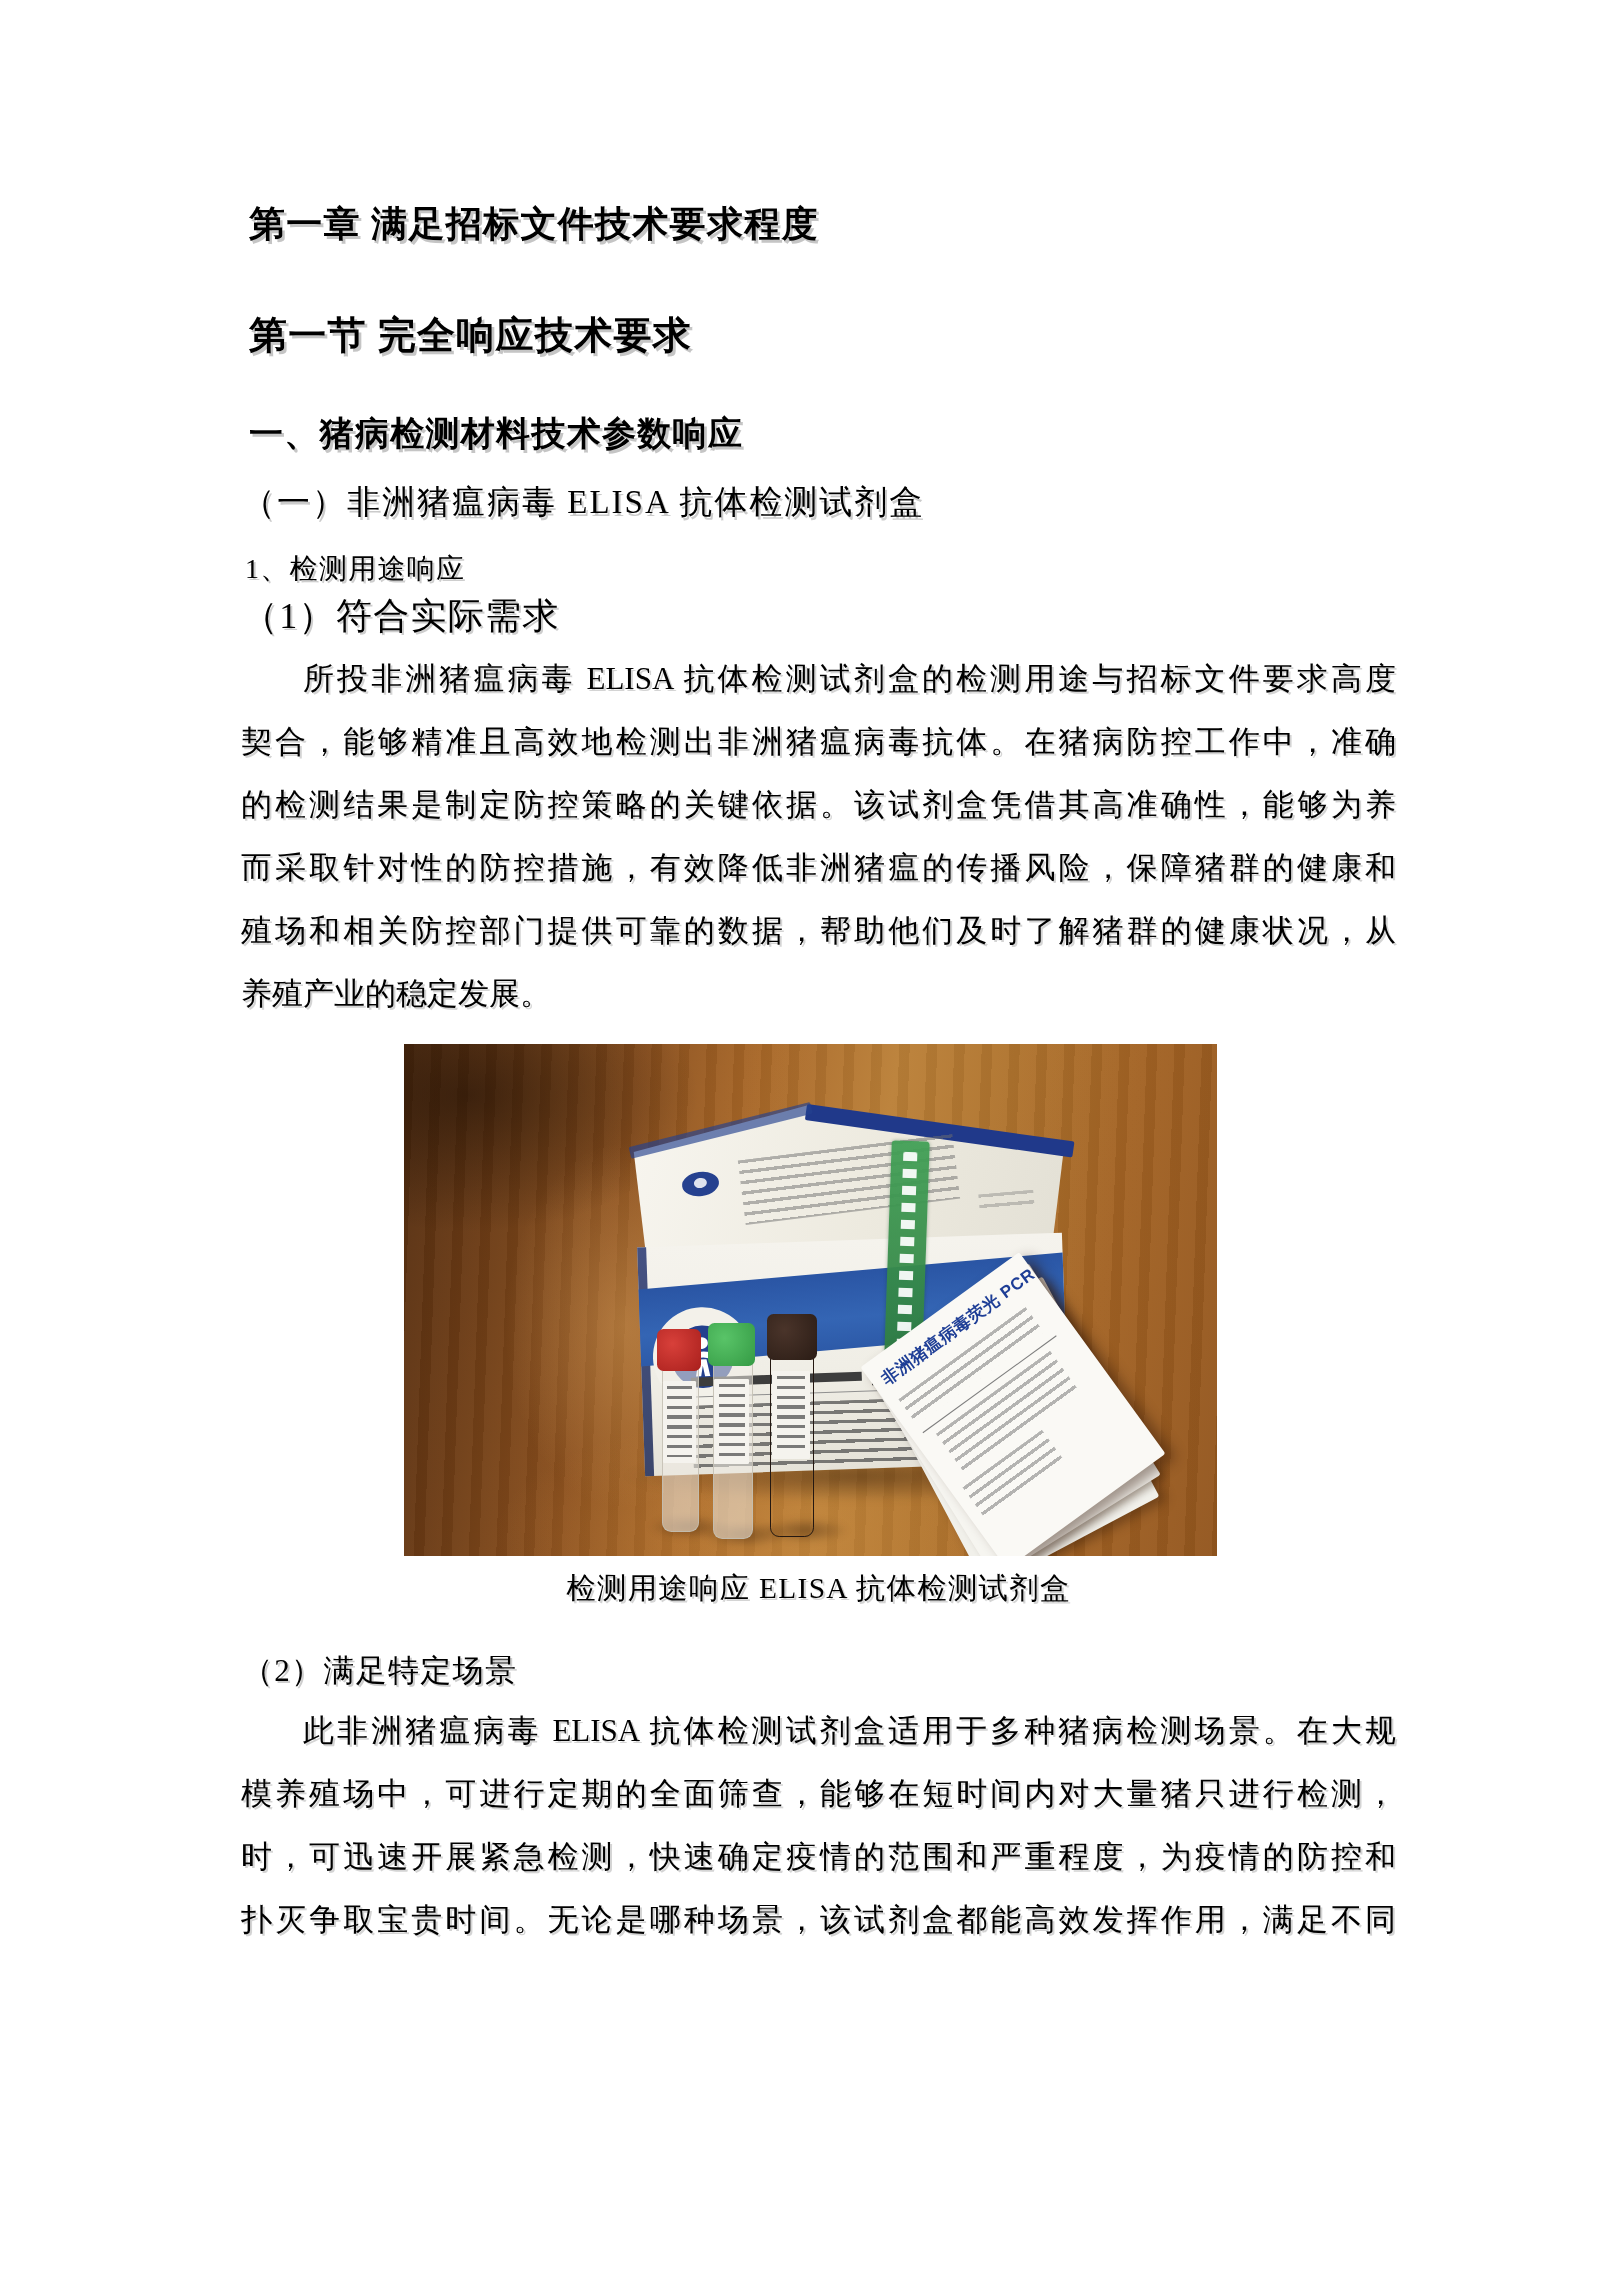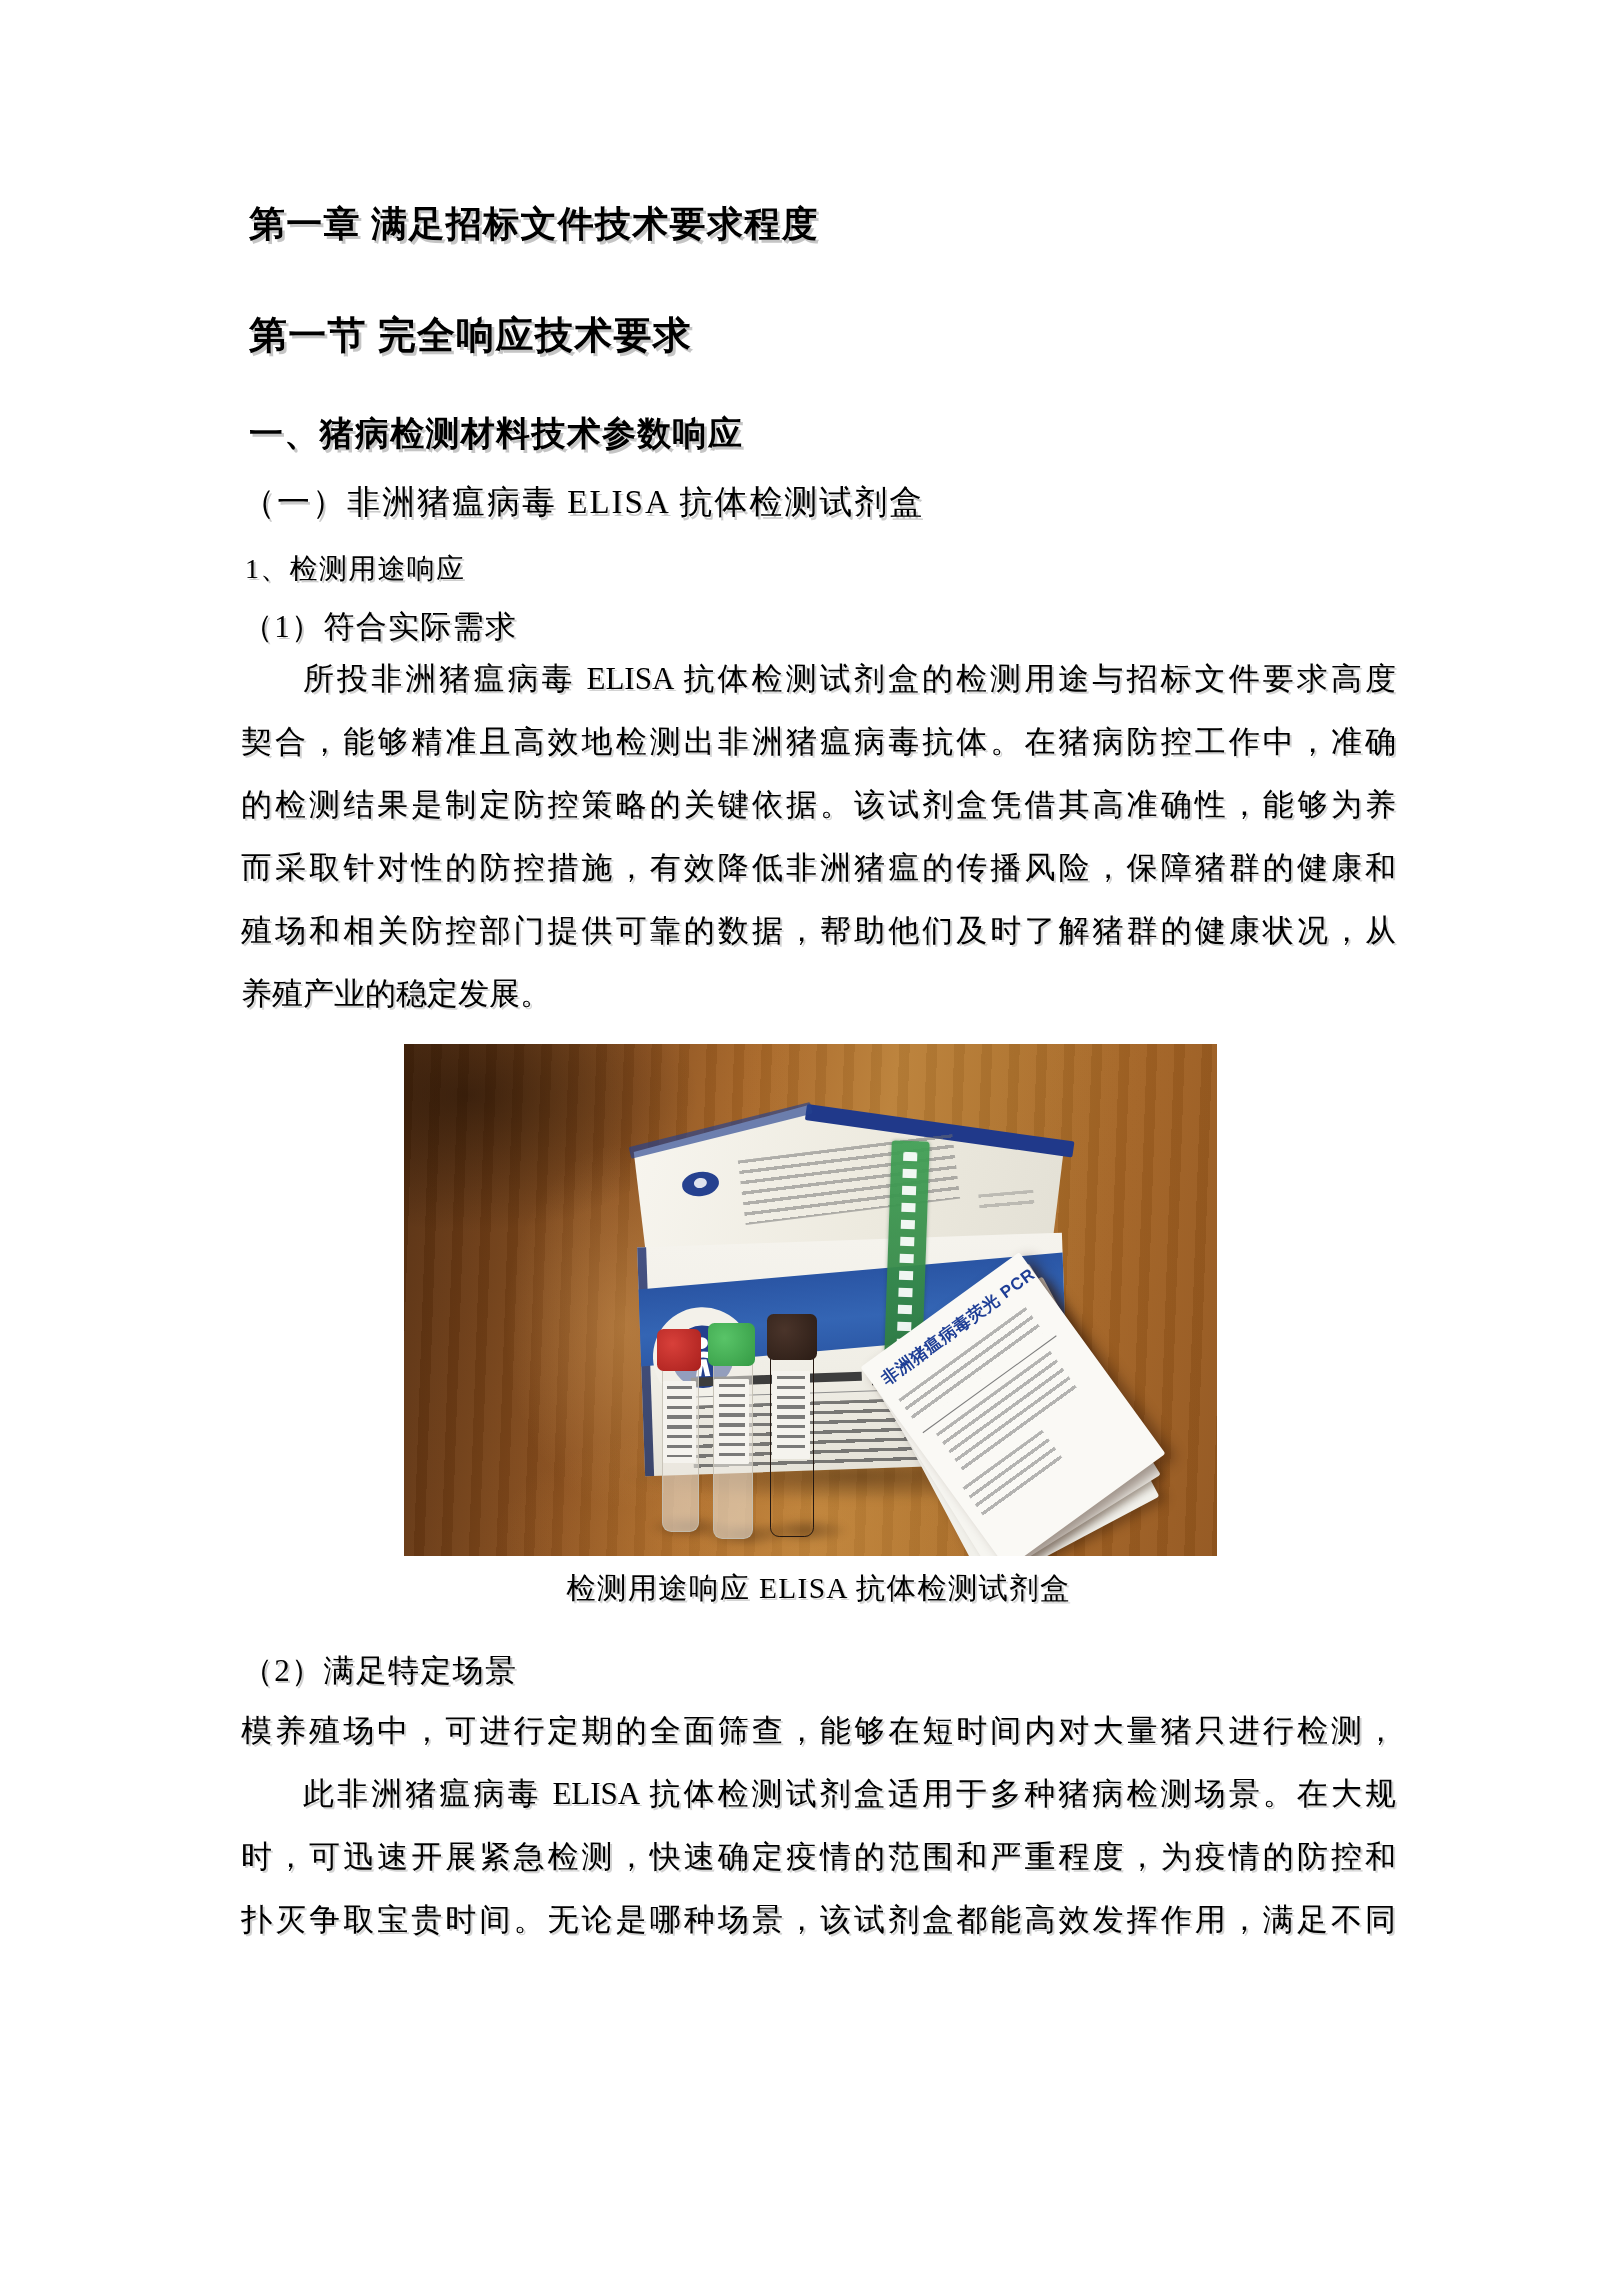--- a/index.html
+++ b/index.html
@@ -37,21 +37,21 @@
     white-space: nowrap;
   }
   .h4 {
     left: 242px; top: 480px; width: 1243px;
     font-size: 33px; letter-spacing: 2px;
     text-shadow: 2px 2.6px 0 rgba(160,160,160,0.55);
     white-space: nowrap;
   }
   .li1 { left: 245px; top: 550px; font-size: 28px; letter-spacing: 1.3px;
          text-shadow: 2px 2px 0 rgba(165,165,165,0.55); white-space: nowrap; }
-  .li2 { left: 242px; top: 606px; font-size: 31px; letter-spacing: 1.3px;
+  .li2 { left: 242px; top: 592px; font-size: 36px; letter-spacing: 1.3px;
          text-shadow: 2px 2px 0 rgba(165,165,165,0.55); white-space: nowrap; text-align: center; }
   .li3 { left: 242px; top: 1650px; font-size: 31px; letter-spacing: 1.3px;
          text-shadow: 2px 2px 0 rgba(165,165,165,0.55); white-space: nowrap; }
 
   .para { width: 1155px; font-size: 31px; }
   .para .line {
     display: block; height: 63px; line-height: 63px;
     text-align: justify; text-align-last: justify;
     text-shadow: 2px 2px 0 rgba(170,170,170,0.5);
   }
@@ -246,20 +246,20 @@
         <div class="rows-light leaf-rows-c"></div>
       </div>
     </div>
   </div>
 
   <div class="abs caption">检测用途响应 ELISA 抗体检测试剂盒</div>
 
   <div class="abs li3">（2）满足特定场景</div>
 
   <div class="abs para p2">
+    <span class="line first">此非洲猪瘟病毒 ELISA 抗体检测试剂盒适用于多种猪病检测场景。在大规</span>
     <span class="line">模养殖场中，可进行定期的全面筛查，能够在短时间内对大量猪只进行检测，</span>
-    <span class="line first">此非洲猪瘟病毒 ELISA 抗体检测试剂盒适用于多种猪病检测场景。在大规</span>
     <span class="line">时，可迅速开展紧急检测，快速确定疫情的范围和严重程度，为疫情的防控和</span>
     <span class="line">扑灭争取宝贵时间。无论是哪种场景，该试剂盒都能高效发挥作用，满足不同</span>
   </div>
 
 </div>
 
 
 </body></html>

